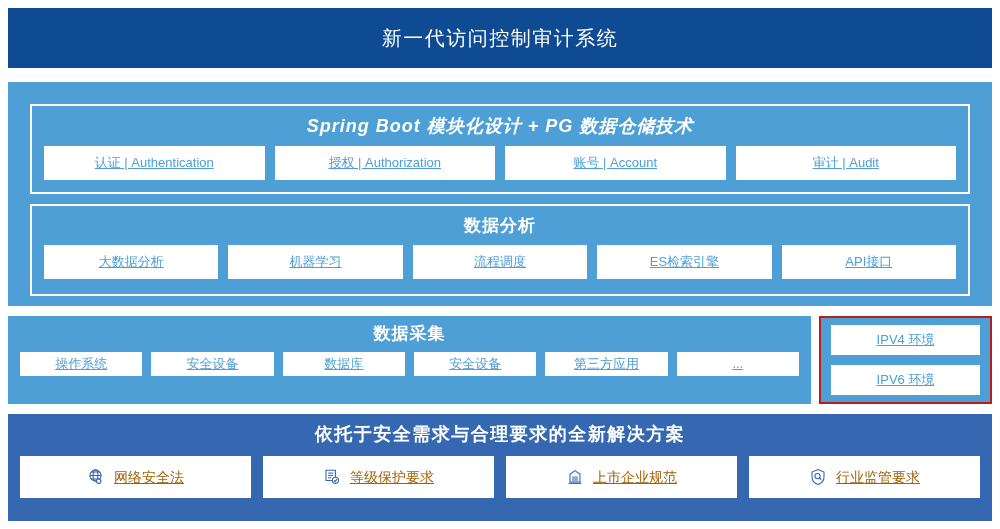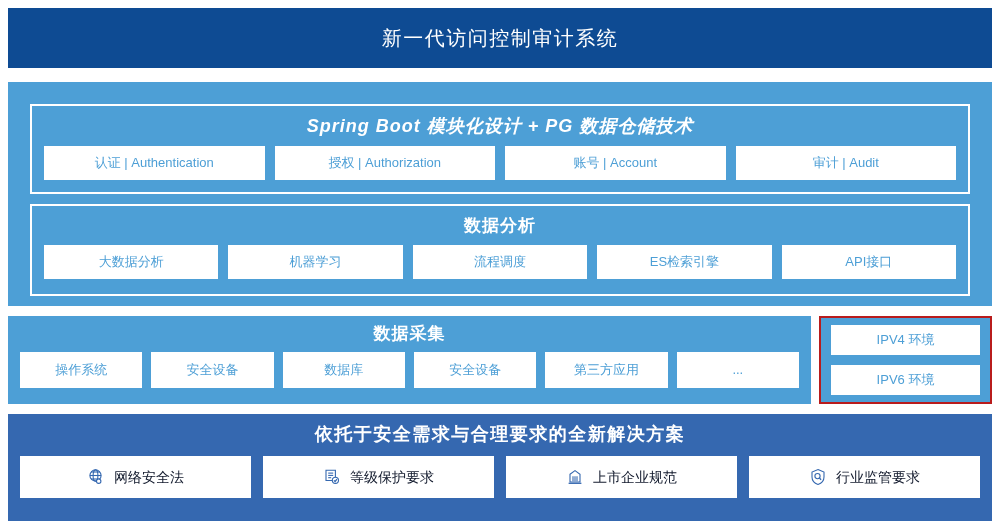--- a/index.html
+++ b/index.html
@@ -74,20 +74,21 @@
     background: #ffffff;
     color: #4D9FD6;
     font-size: 13px;
     display: flex;
     align-items: center;
     justify-content: center;
     box-sizing: border-box;
     flex: 1 1 0;
     text-align: left;
     line-height: 1.2;
+    text-decoration: underline;
   }
 
   
   #upper-panel {
     left: 8px;
     top: 82px;
     width: 984px;
     height: 224px;
     padding: 22px;
   }
@@ -110,21 +111,21 @@
   #collect-panel {
     left: 8px;
     top: 316px;
     width: 803px;
     height: 88px;
     padding: 6px 12px 12px 12px;
     display: flex;
     flex-direction: column;
   }
   #collect-panel .group-title { margin-bottom: 7px; }
-  #collect-panel .chip-row { height: 36px; gap: 9px; }
+  #collect-panel .chip-row { height: 24px; gap: 9px; }
 
   #env-panel {
     left: 819px;
     top: 316px;
     width: 173px;
     height: 88px;
     border: 2px solid #b91c1c;
     padding: 7px 10px;
     display: flex;
     flex-direction: column;
@@ -146,21 +147,21 @@
   #solution-panel .solution-title {
     color: #ffffff;
     font-size: 18px;
     font-weight: bold;
     text-align: center;
     letter-spacing: 1.5px;
     margin-bottom: 10px;
   }
   #solution-panel .chip-row { height: 42px; gap: 12px; }
   #solution-panel .chip {
-    color: #0f172a;
+    color: #a16207;
     font-size: 14px;
     gap: 9px;
   }
   .chip .ic {
     display: inline-flex;
     align-items: center;
     justify-content: center;
     width: 18px;
     height: 18px;
     flex: 0 0 18px;

